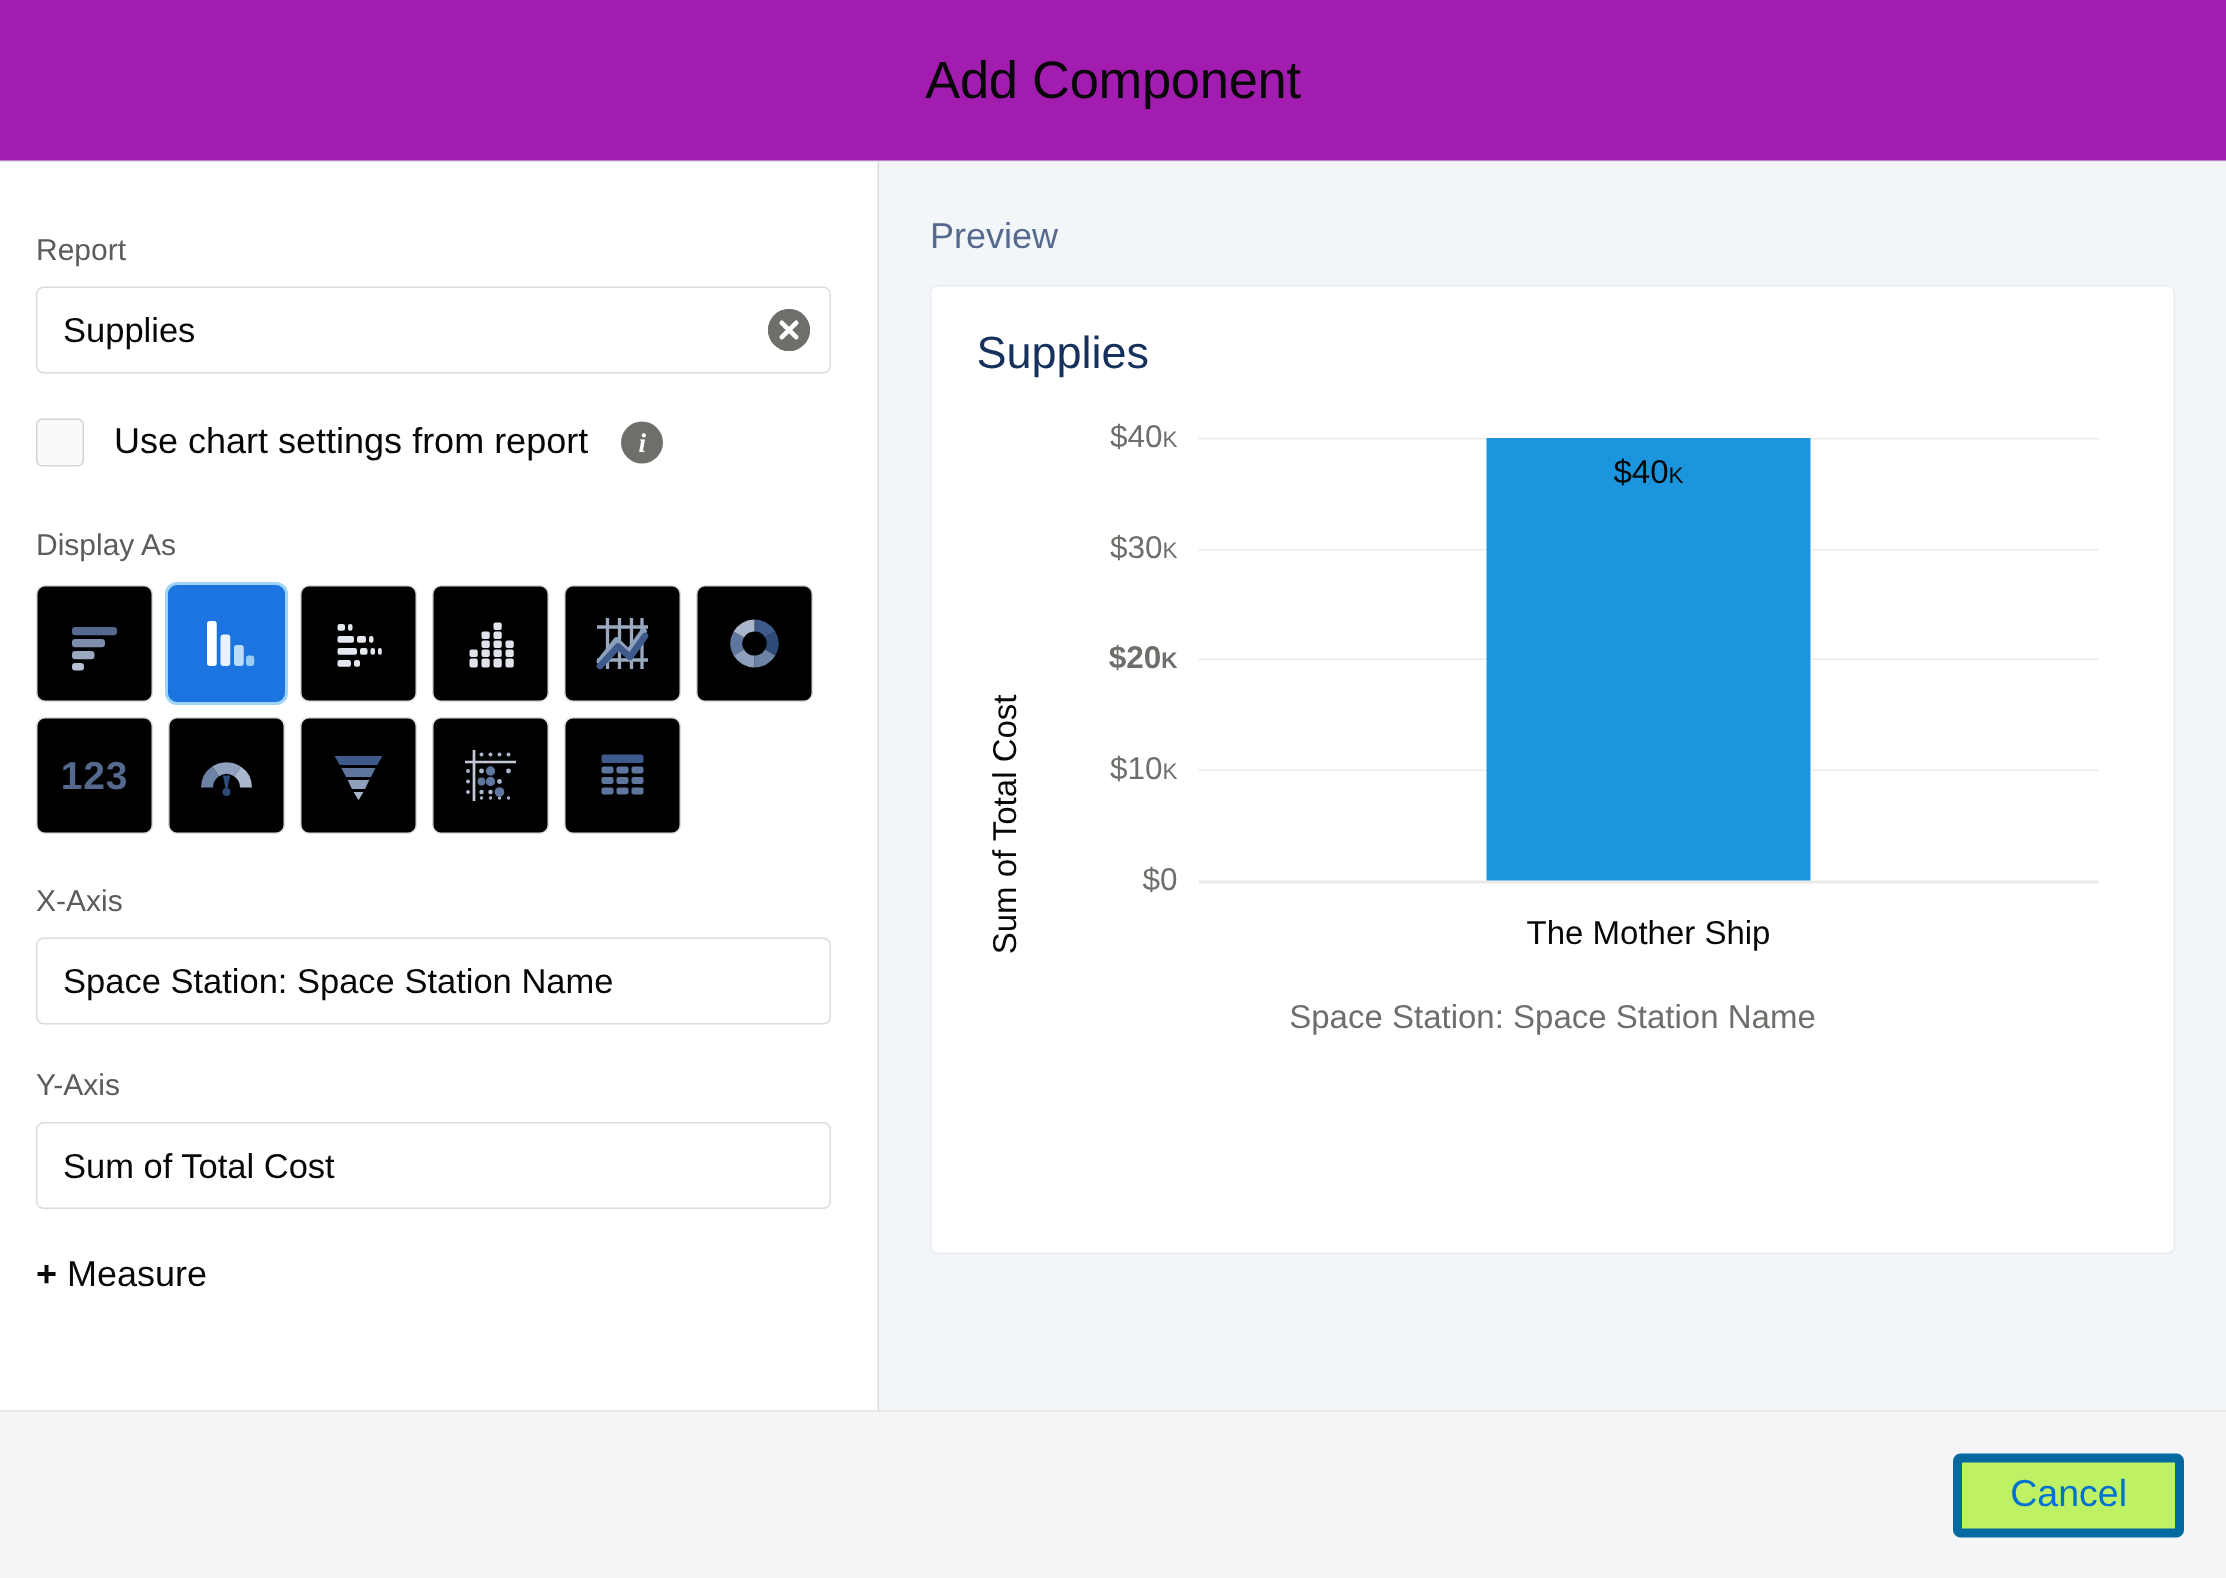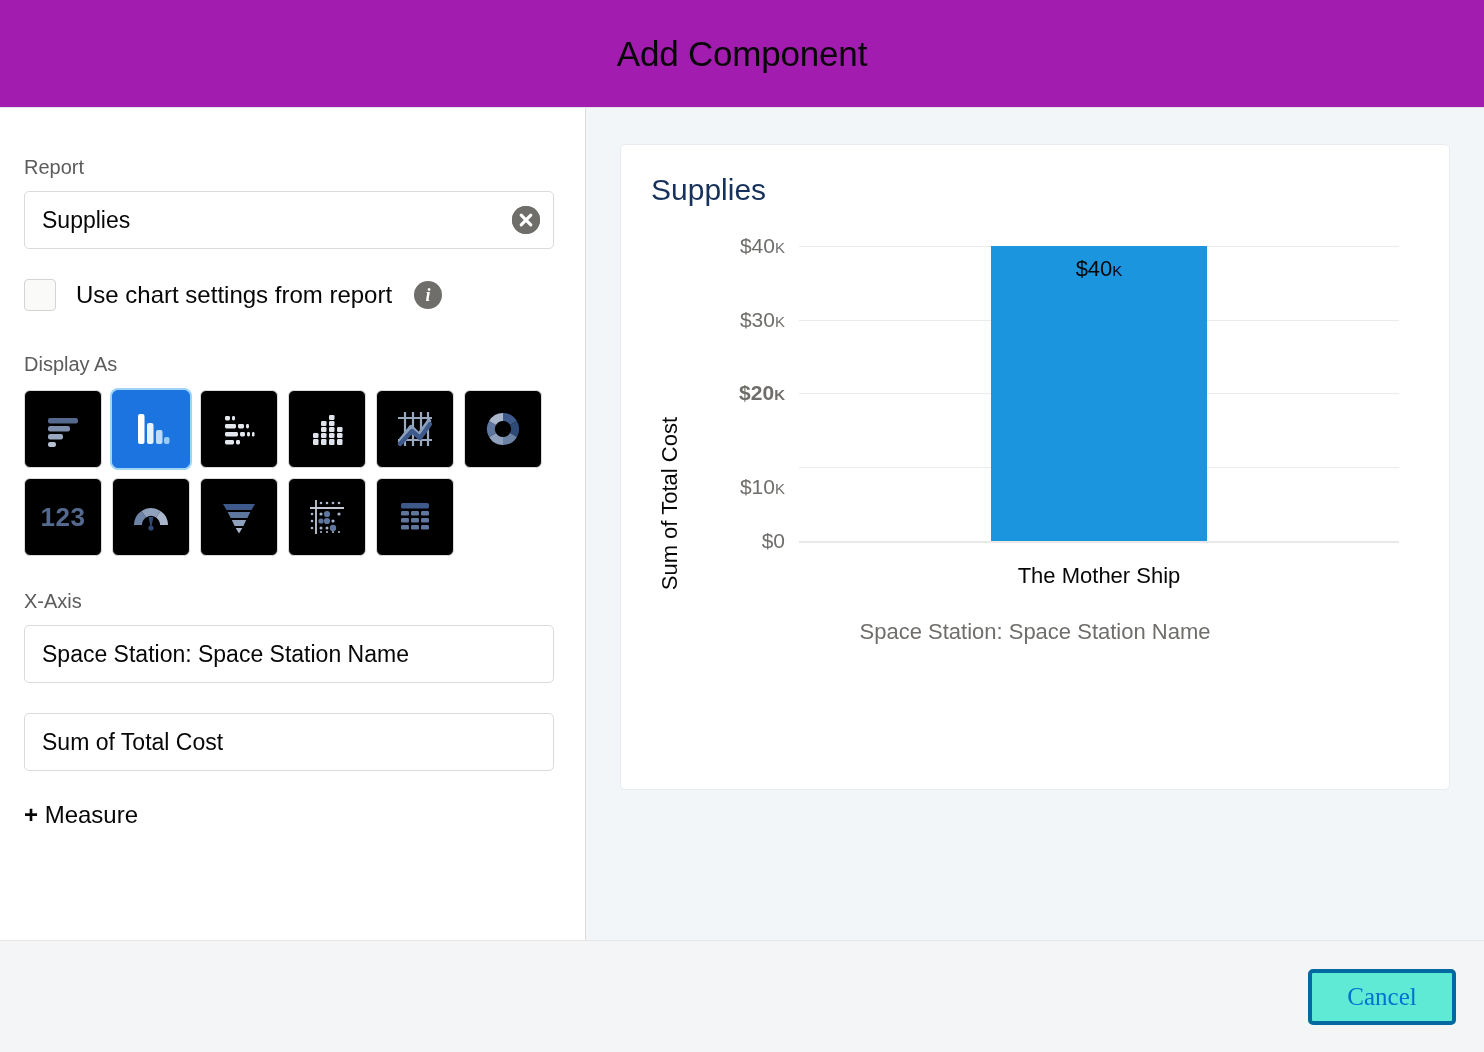--- a/index.html
+++ b/index.html
@@ -313,25 +313,24 @@
   .btn {
     height: 56px;
     border-radius: 5px;
     font-size: 25px;
     font-family: "Liberation Sans", sans-serif;
     cursor: pointer;
     padding: 0 32px;
     line-height: 1;
   }
   .btn-cancel {
-    background: #5eead4;
-    border: 4px solid #0369a1;
+    background: #bef264;
+    border: 6px solid #0369a1;
     color: #0070d2;
     min-width: 148px;
-    font-family: Liberation Serif, serif;
   }
   .btn-add {
     background: #0070d2;
     border: 1px solid #0070d2;
     color: #ffffff;
     min-width: 110px;
   }
   .add-highlight {
     position: relative;
     padding: 8px;
@@ -535,44 +534,46 @@
           </svg>
         </button>
 
       </div>
 
       <div class="field-label">X-Axis</div>
       <div class="input-wrap">
         <input class="text-input" type="text" value="Space Station: Space Station Name" style="">
       </div>
 
+      <div class="field-label">Y-Axis</div>
       <div class="input-wrap">
         <input class="text-input" type="text" value="Sum of Total Cost" style="">
       </div>
 
       <div class="measure-link">
         <b>+</b><span> Measure</span>
       </div>
 
     </div>
 
     <div class="right-panel">
+      <div class="preview-label">Preview</div>
 
       <div class="preview-card">
         <div class="card-title">Supplies</div>
 
         <div class="chart-area">
           <div class="y-axis-title">Sum of Total Cost</div>
 
           <div class="plot" id="plot">
 
           <div class="gridline axis0" style="top: 310px;"></div>
               <div class="tick-label" style="top: 310px;">$0</div>
               <div class="gridline" style="top: 236.19px;"></div>
-              <div class="tick-label" style="top: 236.19px; margin-top: 20px;">$10<span class="kk">K</span></div>
+              <div class="tick-label" style="top: 236.19px;">$10<span class="kk">K</span></div>
               <div class="gridline" style="top: 162.381px;"></div>
               <div class="tick-label" style="top: 162.381px; font-weight: bold;">$20<span class="kk">K</span></div>
               <div class="gridline" style="top: 88.5714px;"></div>
               <div class="tick-label" style="top: 88.5714px;">$30<span class="kk">K</span></div>
               <div class="gridline" style="top: 14.7619px;"></div>
               <div class="tick-label" style="top: 14.7619px;">$40<span class="kk">K</span></div>
               <div class="bar" style="left: 192px; width: 216px; top: 14.7619px; height: 295.238px; background: rgb(27, 150, 222);"></div>
               <div class="bar-value" style="left: 300px; top: 24.7619px;">$40<span class="kk">K</span></div>
               <div class="x-cat-label" style="left: 300px; top: 332px;">The Mother Ship</div>
             </div>

